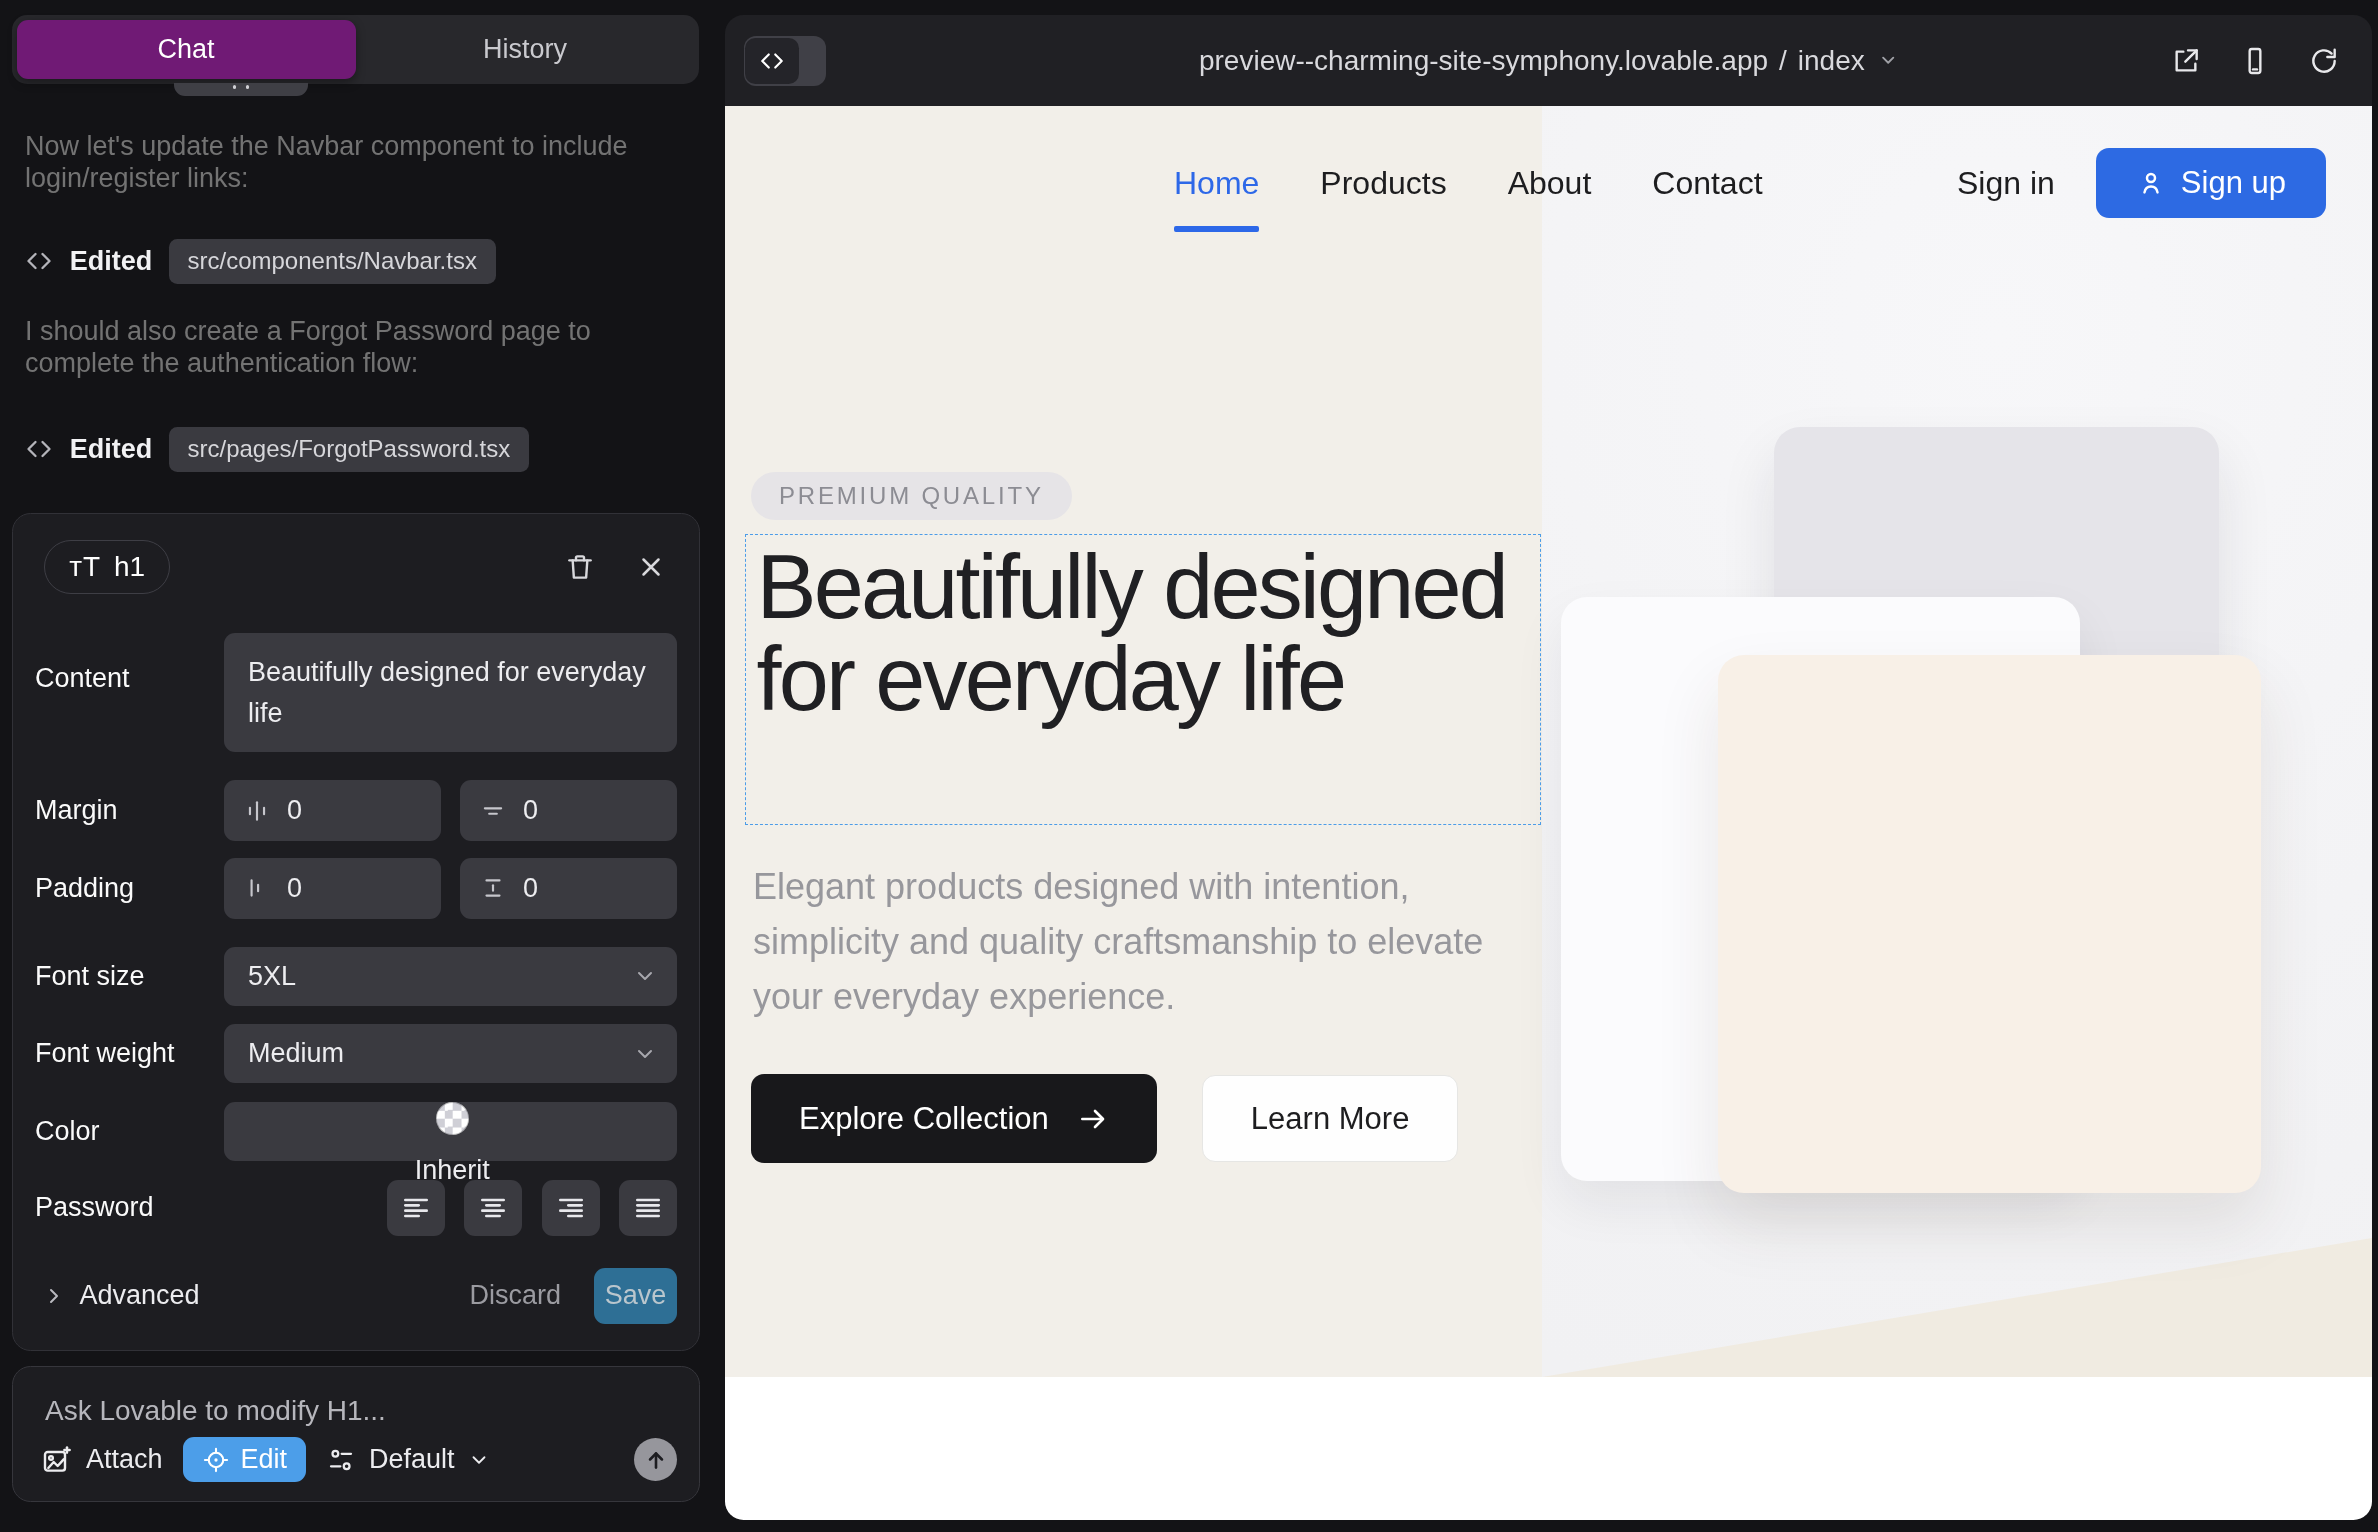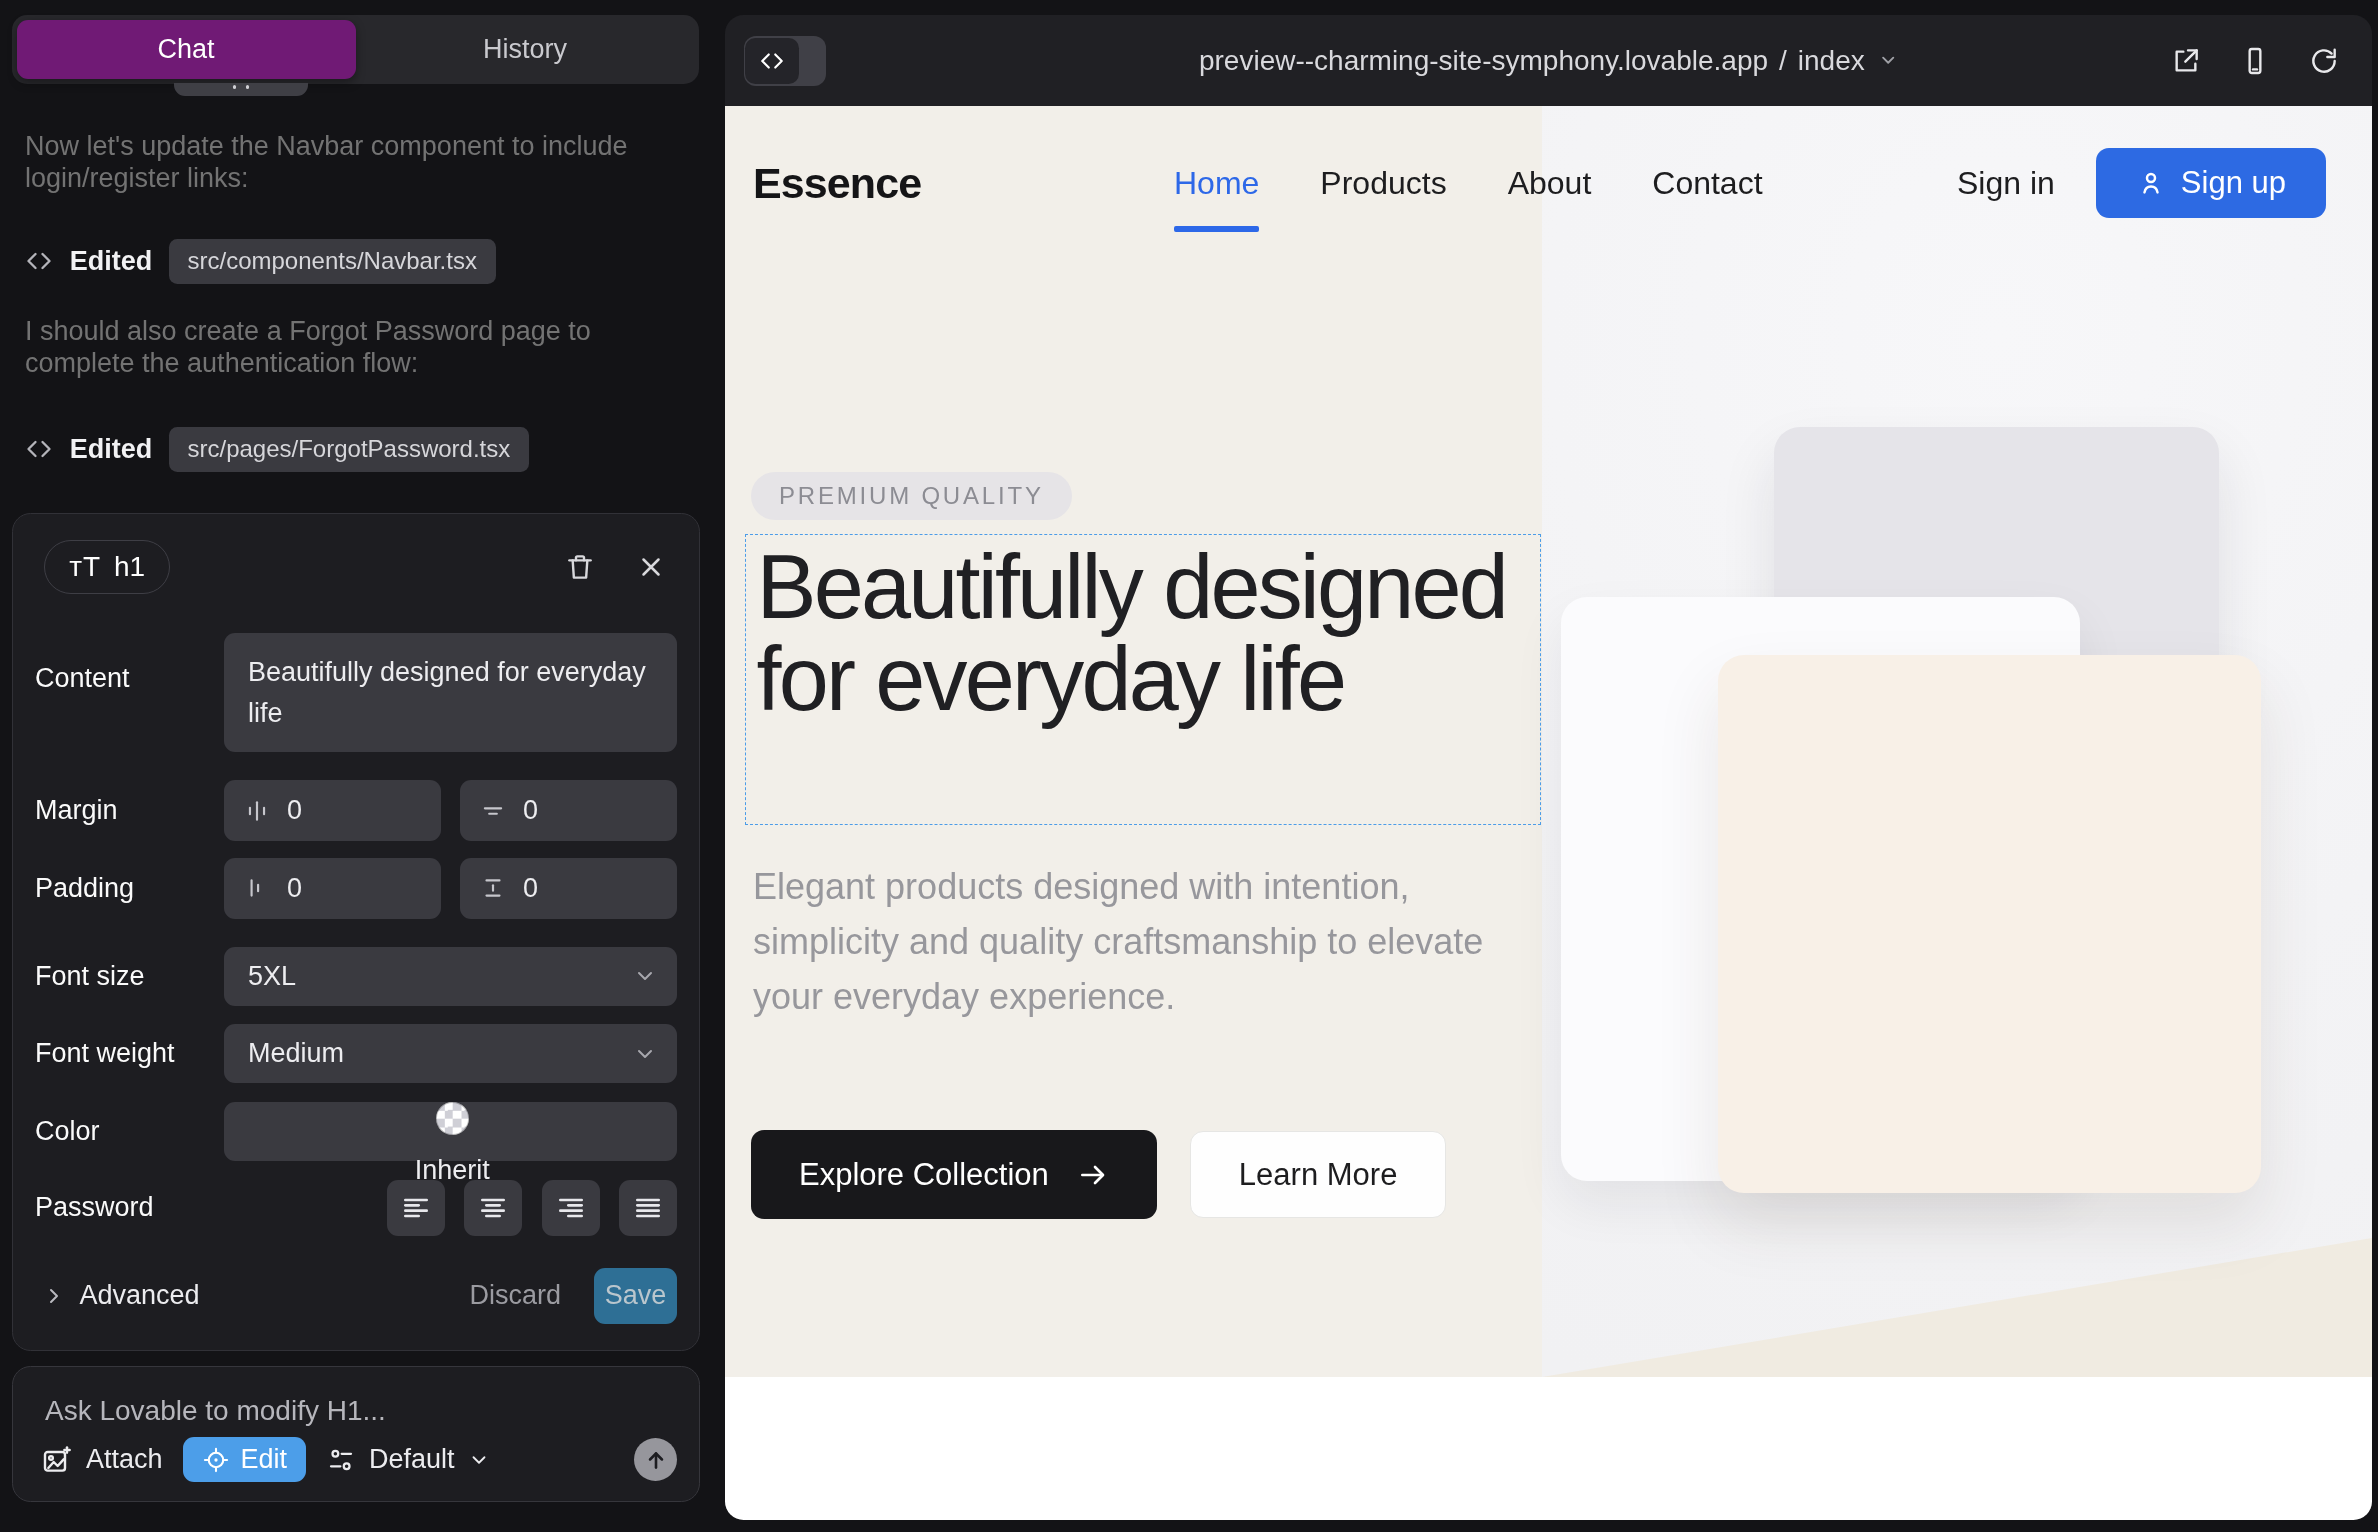--- a/index.html
+++ b/index.html
@@ -141,21 +141,21 @@
     font-size:24px; letter-spacing:2.8px; color:#8c8c93; }
 
   .selection { position:absolute; left:19.5px; top:428px; width:796px; height:291px;
     border:1.9px dashed #4c9ce8; }
   .hero-h1 { position:absolute; left:11px; top:5.6px; width:770px; font-size:90px;
     line-height:92px; font-weight:500; letter-spacing:-2.8px; color:#202023; cursor:pointer; }
 
   .hero-para { position:absolute; left:28px; top:753px; width:761px; font-size:36px;
     line-height:55px; color:#97979c; }
 
-  .cta-row { position:absolute; left:26px; top:1024px; display:flex; align-items:center; gap:33px; }
+  .cta-row { position:absolute; left:26px; top:968px; display:flex; align-items:center; gap:45px; }
   .cta-primary { display:flex; align-items:center; gap:28px; background:#18181b; color:#fff;
     font-size:31px; height:89px; padding:0 48px; border-radius:13px; cursor:pointer; }
   .cta-secondary { display:flex; align-items:center; justify-content:center; background:#fefefe;
     border:1.9px solid #e6e6e4; color:#1d1d1f; font-size:31px; height:87px; padding:0 48px;
     border-radius:13px; cursor:pointer; }
 
   .card { position:absolute; border-radius:26px; }
   .card-gray { left:1049px; top:321px; width:445px; height:278px; background:#e5e4e9;
     box-shadow:0 28px 56px rgba(30,30,45,.10); }
   .card-white { left:836px; top:491px; width:519px; height:584px; background:#fbfbfd;
@@ -476,21 +476,20 @@
       <div class="hero-left"></div>
       <div class="hero-right">
         <div class="wedge"></div>
       </div>
 
       <div class="card card-gray"></div>
       <div class="card card-white"></div>
       <div class="card card-cream"></div>
 
       <div class="site-nav">
-        <div class="brand">Essence</div>
         <div class="nav-links">
           <span class="nav-link active">Home</span>
           <span class="nav-link">Products</span>
           <span class="nav-link">About</span>
           <span class="nav-link">Contact</span>
         </div>
         <div class="nav-right">
           <span class="sign-in">Sign in</span>
           <span class="sign-up">
             <span>

